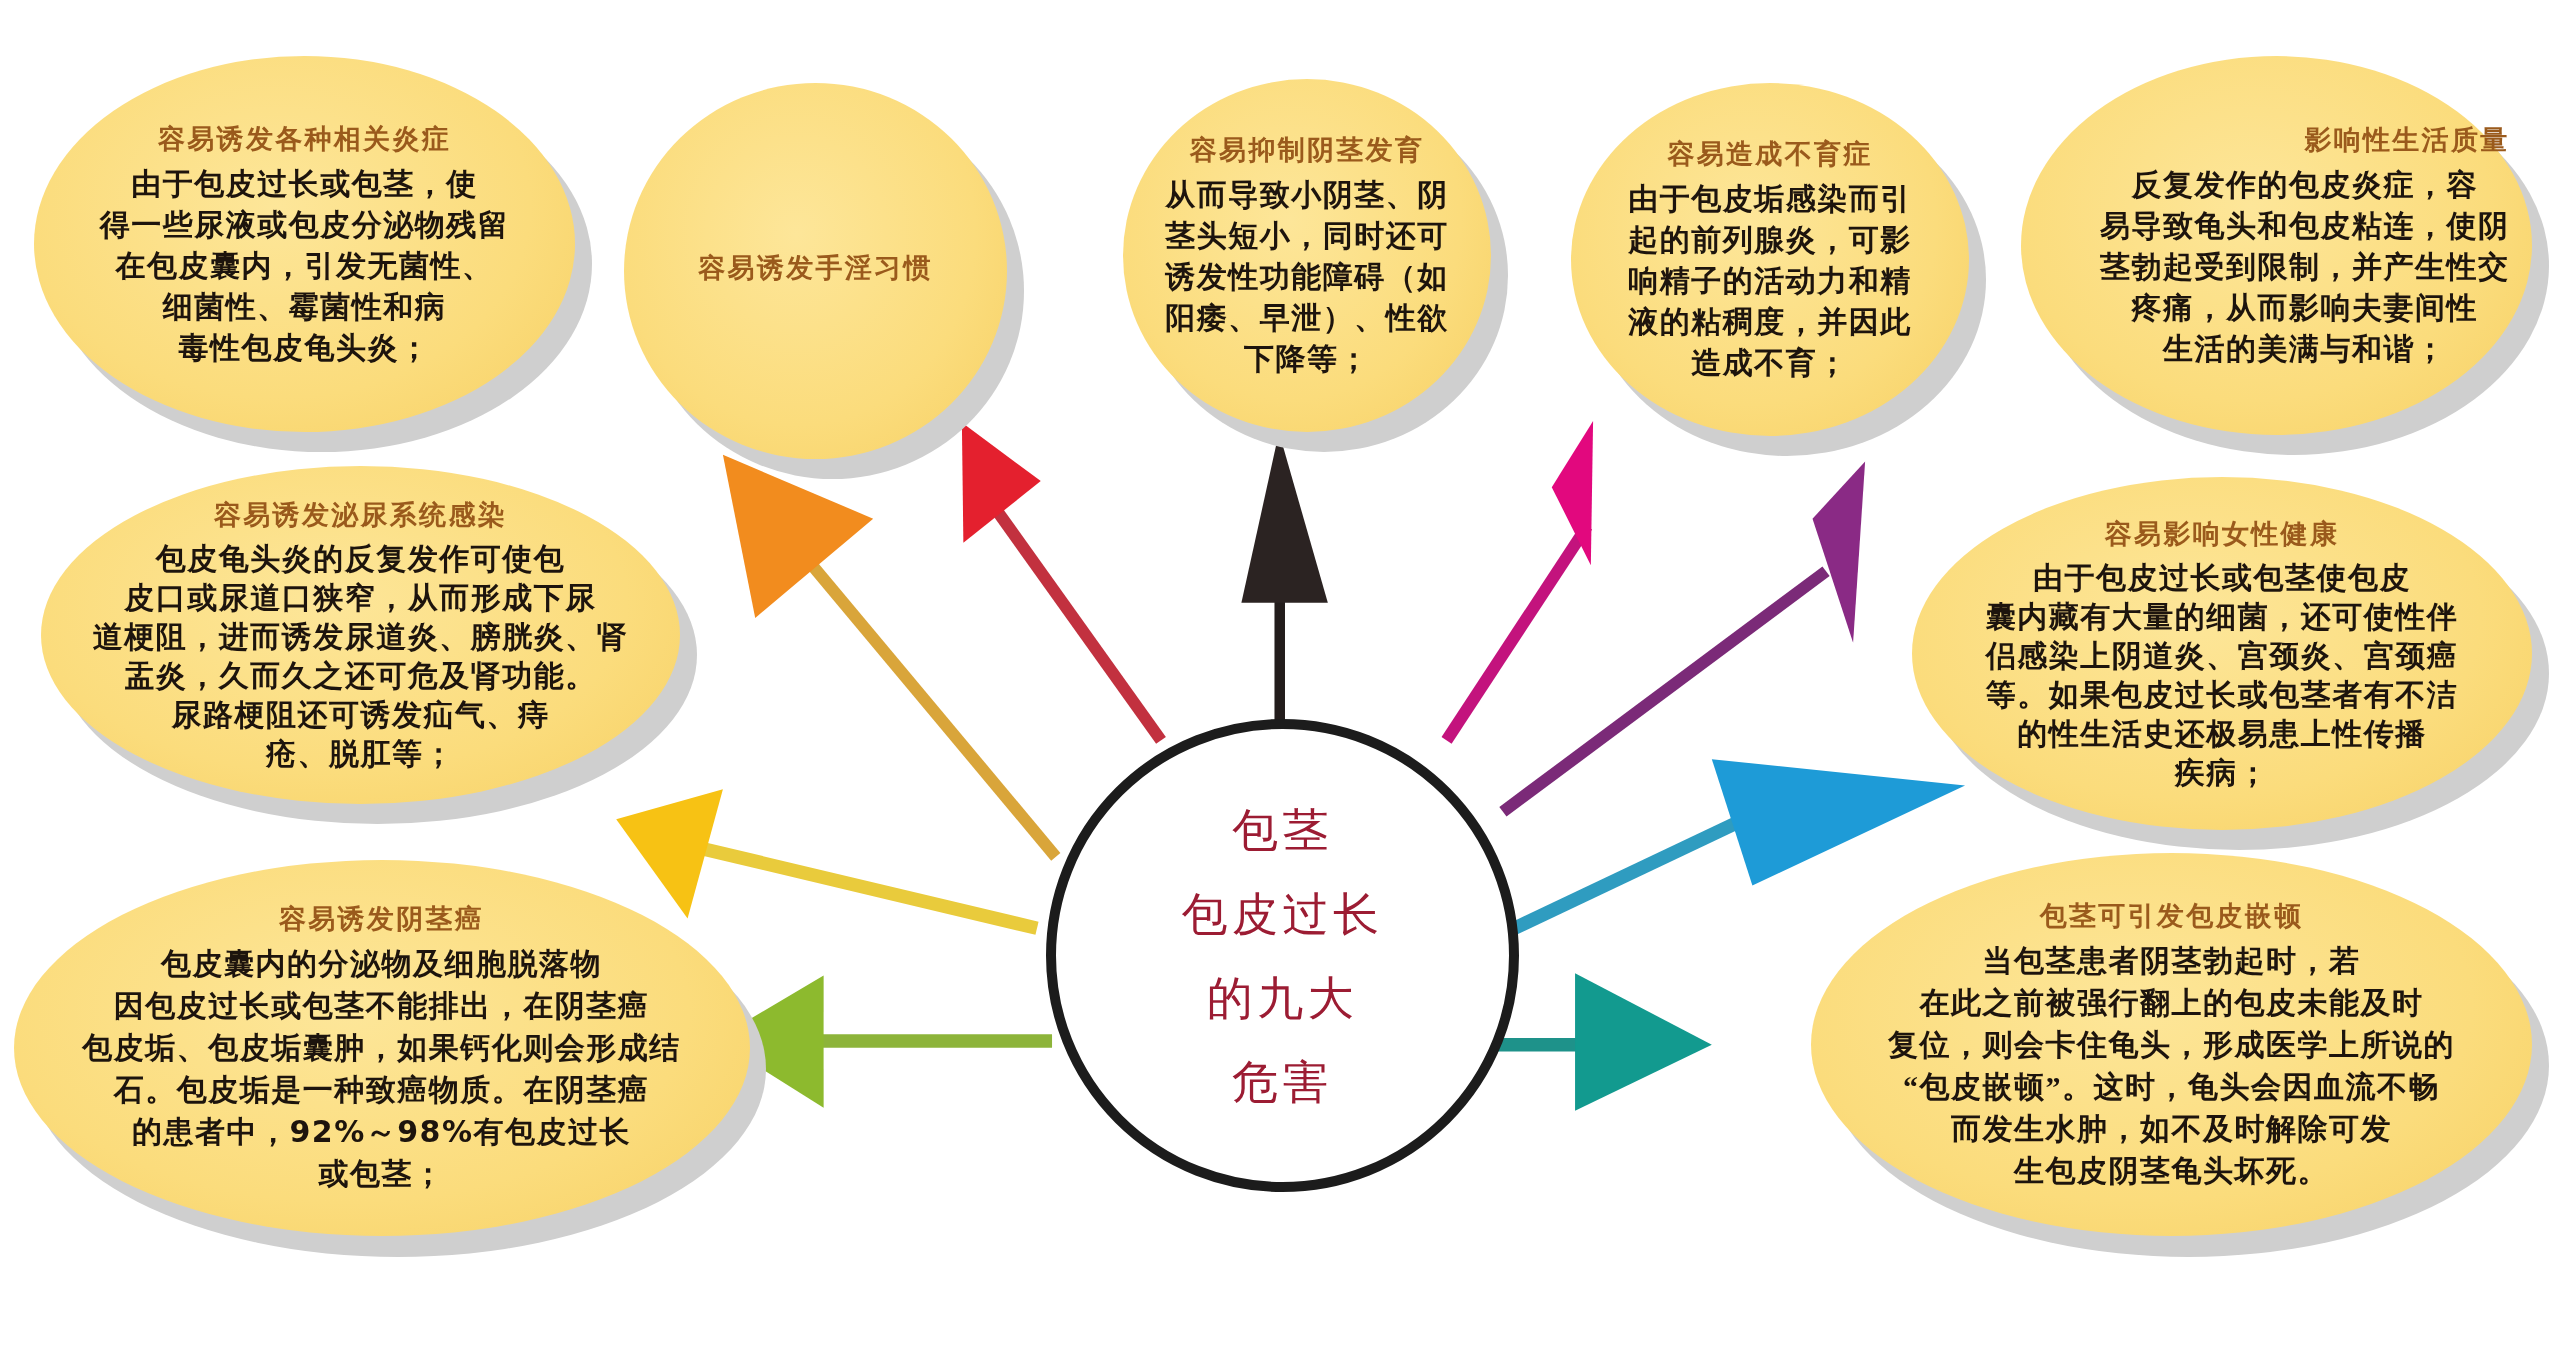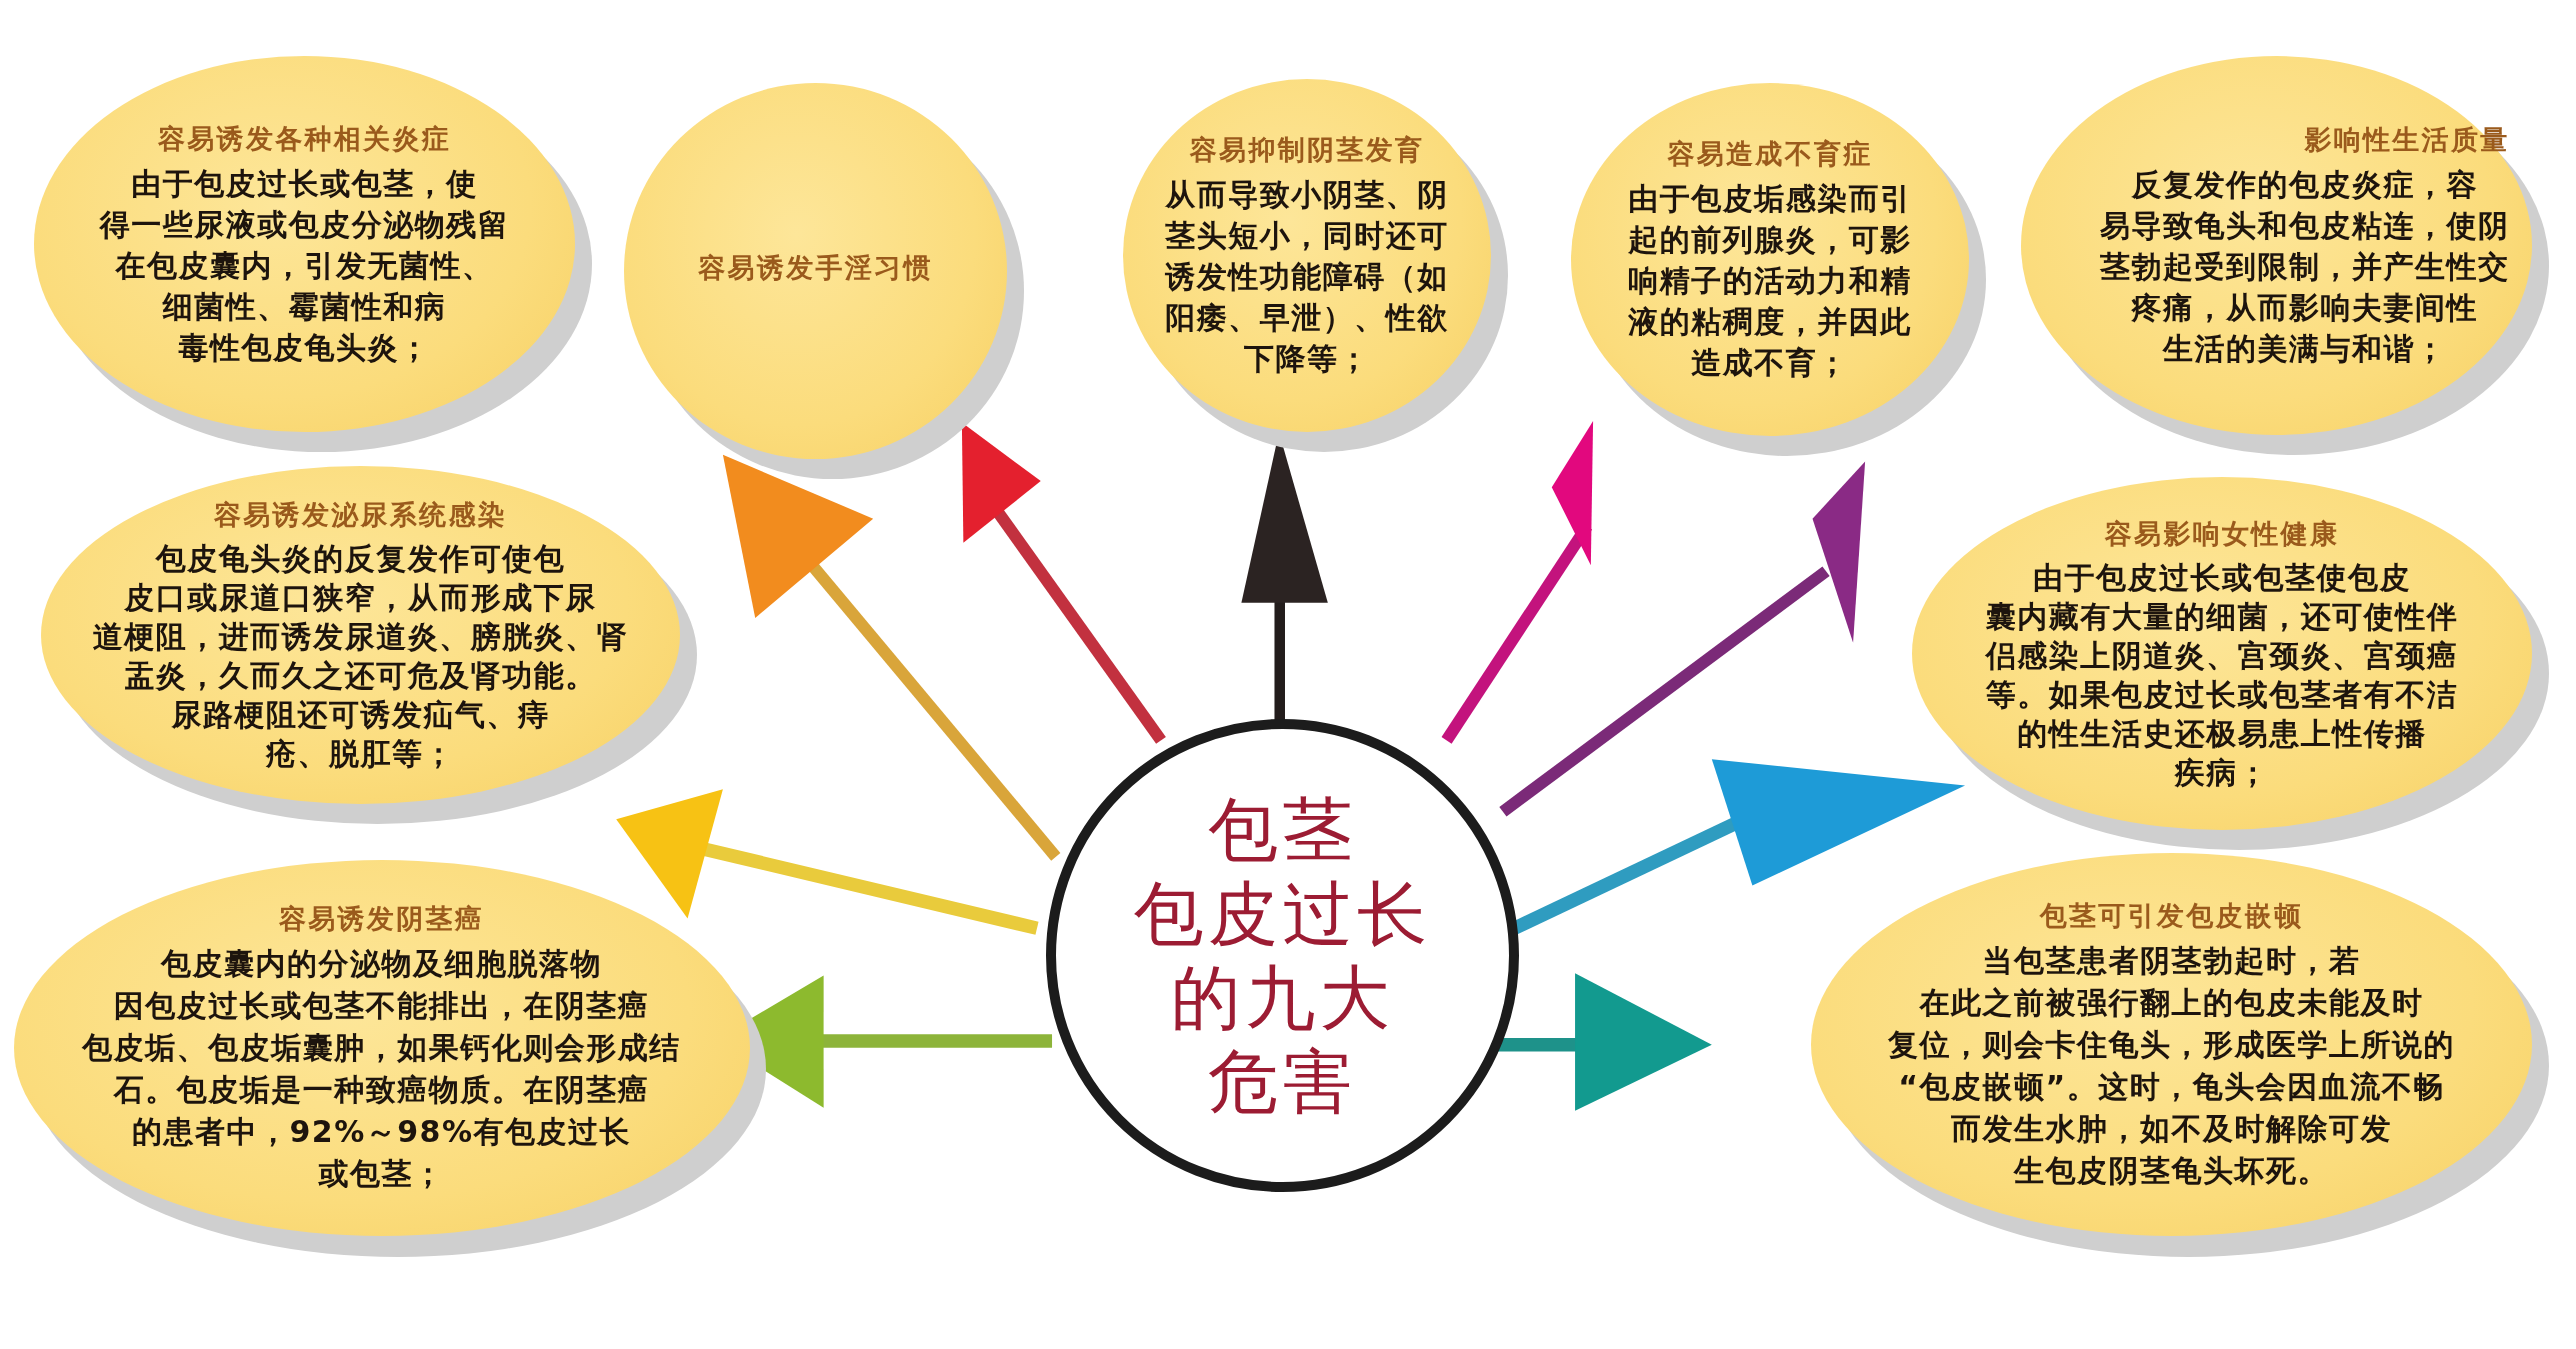--- a/index.html
+++ b/index.html
@@ -13,21 +13,21 @@
                     display: flex; flex-direction: column; align-items: center; justify-content: center;
                     text-align: center; box-sizing: border-box; }
     .bubble .title { color: #9a5a1c; font-size: 27px; letter-spacing: 2.3px; margin-bottom: 6px;
                      font-family: "DejaVu Serif", "Liberation Serif", serif; font-weight: bold; }
     .bubble .body { color: #1d140d; font-size: 30px; line-height: 41px; font-weight: bold;
                     letter-spacing: 1.5px; }
     .bubble .body div { white-space: nowrap; }
     .center-circle { position: absolute; left: 1046px; top: 719px; width: 473px; height: 473px;
                      border: 10.5px solid #1c1c1c; border-radius: 50%; background: #ffffff; box-sizing: border-box;
                      z-index: 3; display: flex; flex-direction: column; align-items: center; justify-content: center; }
-    .center-circle .line { color: #9c1c33; font-size: 70px; line-height: 84px; letter-spacing: 4.5px;
+    .center-circle .line { color: #9c1c33; font-size: 46px; line-height: 84px; letter-spacing: 4.5px;
                            font-family: "DejaVu Sans", "Liberation Sans", sans-serif; }
   </style>
 </head>
 <body>
 
 <svg id="arrows" viewBox="0 0 3428 1796" xmlns="http://www.w3.org/2000/svg">
 
   <g>
     <line x1="1405" y1="1140" x2="1075" y2="745" stroke="#D9A53A" stroke-width="16"></line>
     <polygon points="962,605 1162,690 1005,822" fill="#F28C1E"></polygon>
@@ -179,21 +179,21 @@
       <div>的患者中，92%～98%有包皮过长</div>
       <div>或包茎；</div>
     </div>
   </div>
 </div>
 
 <div class="bubble" style="left:1811px;top:853px;width:721px;height:383px;">
   <div class="shadow" style="left:16.5px;top:21px;width:721px;height:383px;"></div>
   <div class="face" style="width:721px;height:383px;padding:15px;">
     <div class="title">包茎可引发包皮嵌顿</div>
-    <div class="body" style="line-height:42px;">
+    <div class="body" style="line-height:42px;font-family:Liberation Serif, serif;">
       <div>当包茎患者阴茎勃起时，若</div>
       <div>在此之前被强行翻上的包皮未能及时</div>
       <div>复位，则会卡住龟头，形成医学上所说的</div>
       <div>“包皮嵌顿”。这时，龟头会因血流不畅</div>
       <div>而发生水肿，如不及时解除可发</div>
       <div>生包皮阴茎龟头坏死。</div>
     </div>
   </div>
 </div>
 

